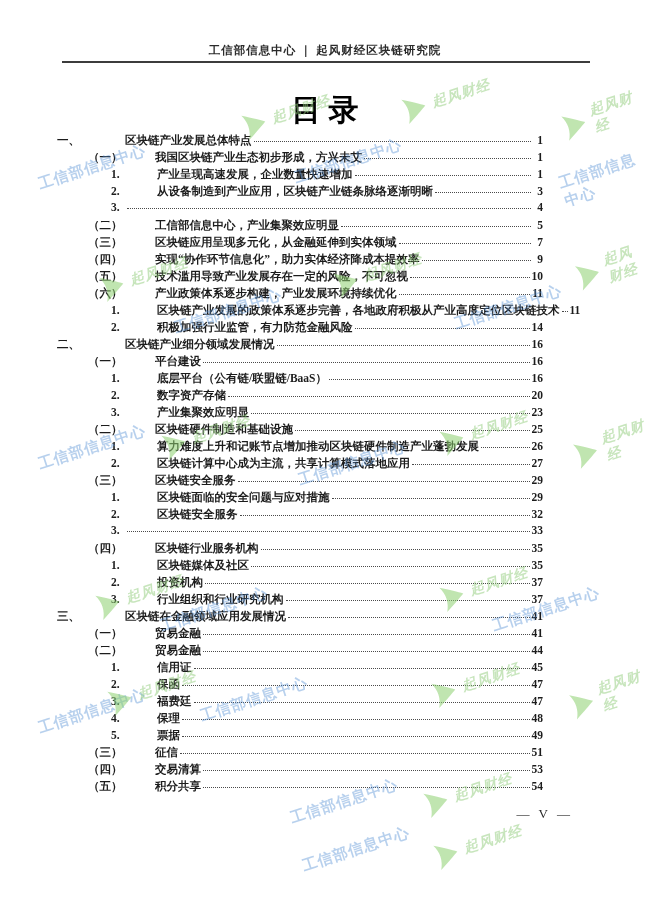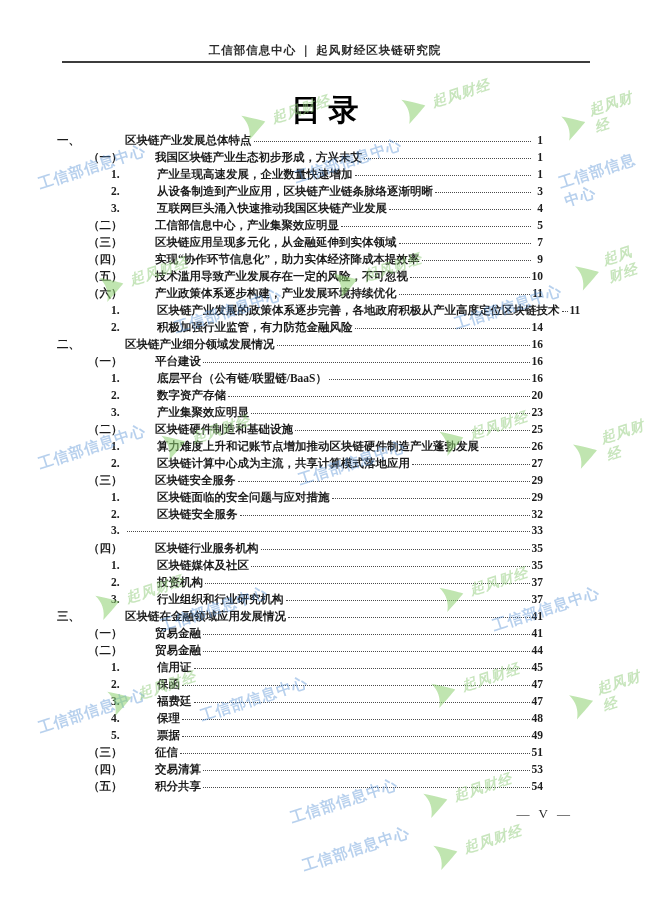--- a/index.html
+++ b/index.html
@@ -102,21 +102,20 @@
       <span class="pg">1</span>
     </div>
     <div class="toc-row lvl3">
       <span class="lbl">2.</span>
       <span class="toc-text">从设备制造到产业应用，区块链产业链条脉络逐渐明晰</span>
       <span class="dots"></span>
       <span class="pg">3</span>
     </div>
     <div class="toc-row lvl3">
       <span class="lbl">3.</span>
-      <span class="toc-text">互联网巨头涌入快速推动我国区块链产业发展</span>
       <span class="dots"></span>
       <span class="pg">4</span>
     </div>
     <div class="toc-row lvl2">
       <span class="lbl">（二）</span>
       <span class="toc-text">工信部信息中心，产业集聚效应明显</span>
       <span class="dots"></span>
       <span class="pg">5</span>
     </div>
     <div class="toc-row lvl2">

